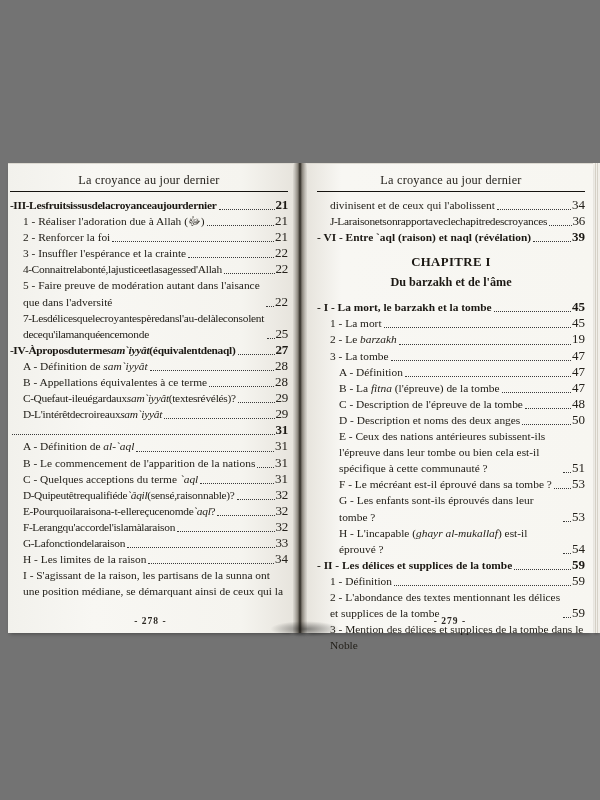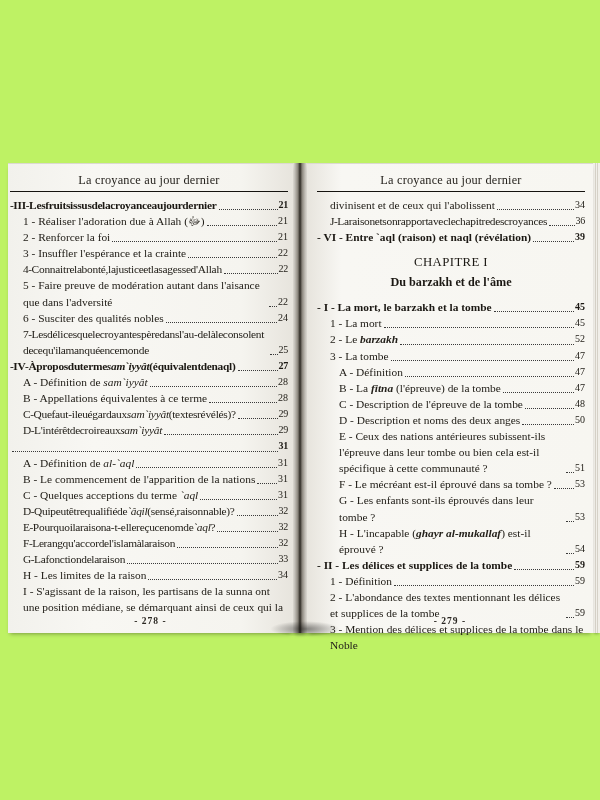--- a/index.html
+++ b/index.html
@@ -1,17 +1,17 @@
 <!DOCTYPE html>
 <html><head>
 <meta charset="utf-8">
 <style>
   html,body{margin:0;padding:0;}
   .stage{
-    position:relative;width:600px;height:800px;background:#bef264;overflow:hidden;
+    position:relative;width:600px;height:800px;background:#737373;overflow:hidden;
     font-family:"Liberation Serif","DejaVu Serif",serif;color:#23201a;
   }
   .book{
     position:absolute;left:8px;top:163px;width:592px;height:470px;
     display:flex;align-items:stretch;
   }
   .book::before{ 
     content:"";position:absolute;left:262px;bottom:-4px;width:70px;height:16px;
     background:radial-gradient(ellipse at center,rgba(0,0,0,.45),rgba(0,0,0,0) 70%);
     z-index:3;pointer-events:none;
@@ -40,30 +40,30 @@
   }
   .rh{
     font-size:12.3px;text-align:center;color:#201d18;
     border-bottom:1.6px solid #15130f;padding:2px 0 3px;margin-bottom:5px;
     letter-spacing:.2px;
   }
   .toc{font-size:11.4px;line-height:16.1px;}
   .row{display:flex;align-items:flex-end;}
   .row .t{white-space:normal;}
   .dots{flex:1 1 8px;min-width:8px;border-bottom:1.6px dotted #3a3a3a;margin:0 1px 3px 2px;}
-  .pg{font-size:10px;}
+  .pg{font-size:13px;}
   .ind0{padding-left:0;}
   .ind1{padding-left:13px;}
   .ind2{padding-left:22px;}
   .b{font-weight:700;color:#1b1813;}
   .i{font-style:italic;}
-  .bb{font-weight:700;}
+  .bb{font-weight:400;}
   .tight{word-spacing:-2.8px;letter-spacing:-0.25px;}
   .chapter{text-align:center;margin:10px 0 9px;}
-  .ch-t{font-weight:400;font-size:12.8px;letter-spacing:.4px;color:#1b1813;}
+  .ch-t{font-weight:700;font-size:12.8px;letter-spacing:.4px;color:#1b1813;}
   .ch-s{font-weight:700;font-size:12.2px;margin-top:5px;color:#1b1813;}
   .folio{
     position:absolute;bottom:7px;left:0;right:0;text-align:center;
     font-size:9.5px;font-weight:700;color:#2a2722;letter-spacing:1px;
   }
 </style>
 </head>
 <body>
 
 <div class="stage">
@@ -94,25 +94,20 @@
   </div>
           <div class="row ind1 tight">
     <span class="t"><span>4 - Connaitre la bonté, la justice et la sagesse d'Allah</span></span>
     <span class="dots"></span>
     <span class="pg">22</span>
   </div>
           <div class="row ind1">
     <span class="t"><span>5 - Faire preuve de modération autant dans l'aisance que dans l'adversité</span></span>
     <span class="dots"></span>
     <span class="pg">22</span>
-  </div>
-          <div class="row ind1">
-    <span class="t"><span>6 - Susciter des qualités nobles</span></span>
-    <span class="dots"></span>
-    <span class="pg">24</span>
   </div>
           <div class="row ind1 tight">
     <span class="t"><span>7 - Les délices que le croyant espère dans l'au-delà le consolent de ce qu'il a manqué en ce monde</span></span>
     <span class="dots"></span>
     <span class="pg">25</span>
   </div>
           <div class="row ind0 b tight">
     <span class="t"><span>- IV - À propos du terme </span><span class="i">sam`iyyât</span><span> (équivalent de naql)</span></span>
     <span class="dots"></span>
     <span class="pg">27</span>
@@ -221,21 +216,21 @@
     <span class="pg">45</span>
   </div>
           <div class="row ind1">
     <span class="t"><span>1 - La mort</span></span>
     <span class="dots"></span>
     <span class="pg">45</span>
   </div>
           <div class="row ind1">
     <span class="t"><span>2 - Le </span><span class="i bb">barzakh</span></span>
     <span class="dots"></span>
-    <span class="pg">52</span>
+    <span class="pg">19</span>
   </div>
           <div class="row ind1">
     <span class="t"><span>3 - La tombe</span></span>
     <span class="dots"></span>
     <span class="pg">47</span>
   </div>
           <div class="row ind2">
     <span class="t"><span>A - Définition</span></span>
     <span class="dots"></span>
     <span class="pg">47</span>

